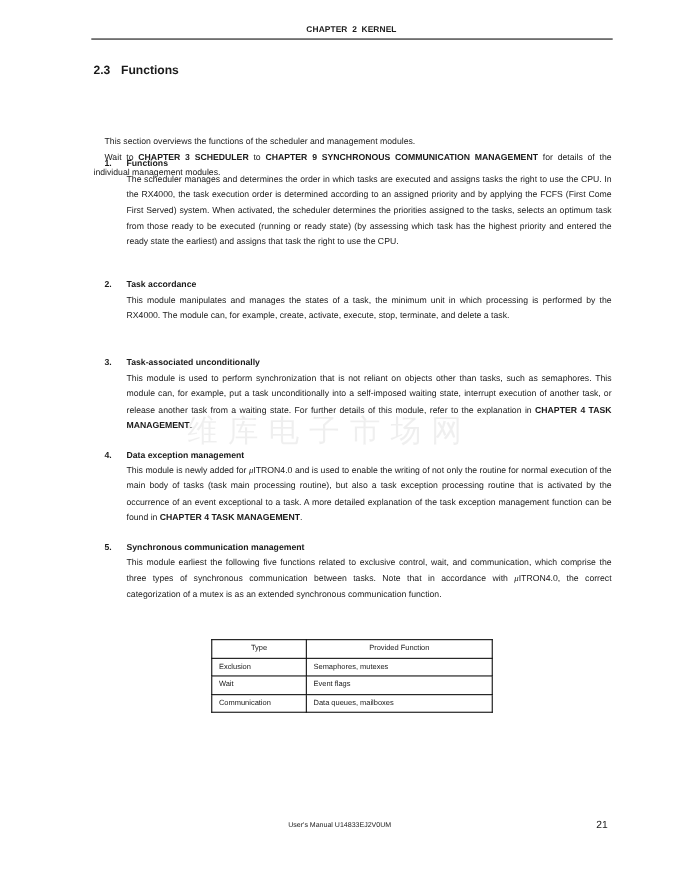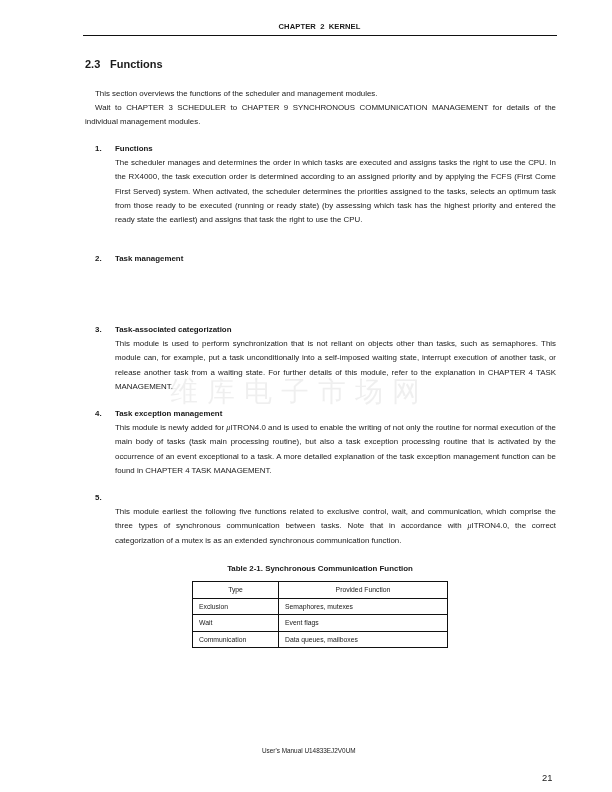--- a/index.html
+++ b/index.html
@@ -47,23 +47,24 @@
       font-weight: bold;
     }
     .section-title .num { display: inline-block; width: 25px; }
     .para {
       position: absolute;
       left: 85px;
       width: 471px;
       font-size: 7.9px;
       line-height: 14.2px;
       text-align: justify;
+      margin-top: 35px;
     }
     .para.indent { text-indent: 10px; }
-    b { font-weight: normal; }
+    b { font-weight: bold; }
     .item {
       position: absolute;
       left: 95px;
       width: 461px;
       font-size: 7.9px;
       line-height: 14.2px;
     }
     .item-head {
       font-weight: bold;
       display: flex;
@@ -116,21 +117,20 @@
       left: 262px;
       top: 747px;
       font-size: 6.4px;
     }
     .footer-page {
       position: absolute;
       left: 542px;
       top: 744px;
       font-size: 9.4px;
       font-weight: normal;
-      margin-top: 28px;
     }
   </style>
 </head>
 <body>
 
 <div class="page">
 
   <div class="running-head">CHAPTER 2   KERNEL</div>
   <div class="head-rule"></div>
 
@@ -145,50 +145,51 @@
     <div class="item-head">
         <span class="item-num">1.</span>
         <span>Functions</span>
       </div>
     <div class="item-body">The scheduler manages and determines the order in which tasks are executed and assigns tasks the right to use the CPU.  In the RX4000, the task execution order is determined according to an assigned priority and by applying the FCFS (First Come First Served) system.  When activated, the scheduler determines the priorities assigned to the tasks, selects an optimum task from those ready to be executed (running or ready state) (by assessing which task has the highest priority and entered the ready state the earliest) and assigns that task the right to use the CPU.</div>
   </div>
 
   <div class="item" style="top:252px;">
     <div class="item-head">
         <span class="item-num">2.</span>
-        <span>Task management</span>
-      </div>
+        <span>Task accordance</span>
+      </div>
+    <div class="item-body">This module manipulates and manages the states of a task, the minimum unit in which processing is performed by the RX4000.  The module can, for example, create, activate, execute, stop, terminate, and delete a task.</div>
   </div>
 
   <div class="item" style="top:323px;">
     <div class="item-head">
         <span class="item-num">3.</span>
-        <span>Task-associated categorization</span>
+        <span>Task-associated unconditionally</span>
       </div>
     <div class="item-body"><span>This module is used to perform synchronization that is not reliant on objects other than tasks, such as semaphores.  This module can, for example, put a task unconditionally into a self-imposed waiting state, interrupt execution of another task, or release another task from a waiting state.  For further details of this module, refer to the explanation in </span><b>CHAPTER 4  TASK MANAGEMENT</b><span>.</span></div>
   </div>
 
   <div class="watermark">维库电子市场网</div>
 
   <div class="item" style="top:407px;">
     <div class="item-head">
         <span class="item-num">4.</span>
-        <span>Task exception management</span>
+        <span>Data exception management</span>
       </div>
     <div class="item-body"><span>This module is newly added for </span><span class="mu">μ</span><span>ITRON4.0 and is used to enable the writing of not only the routine for normal execution of the main body of tasks (task main processing routine), but also a task exception processing routine that is activated by the occurrence of an event exceptional to a task.  A more detailed explanation of the task exception management function can be found in </span><b>CHAPTER 4  TASK MANAGEMENT</b><span>.</span></div>
   </div>
 
   <div class="item" style="top:491px;">
     <div class="item-head">
         <span class="item-num">5.</span>
+        <span>Synchronous communication management</span>
       </div>
     <div class="item-body"><span>This module earliest the following five functions related to exclusive control, wait, and communication, which comprise the three types of synchronous communication between tasks.  Note that in accordance with </span><span class="mu">μ</span><span>ITRON4.0, the correct categorization of a mutex is as an extended synchronous communication function.</span></div>
   </div>
 
-  <div class="table-caption">Table 2-1.  Synchronous Communication Function</div>
   <table class="func-table">
     <thead>
       <tr>
         <th class="c1">Type</th>
         <th>Provided Function</th>
       </tr>
     </thead>
     <tbody>
       <tr>
         <td class="c1">Exclusion</td>

